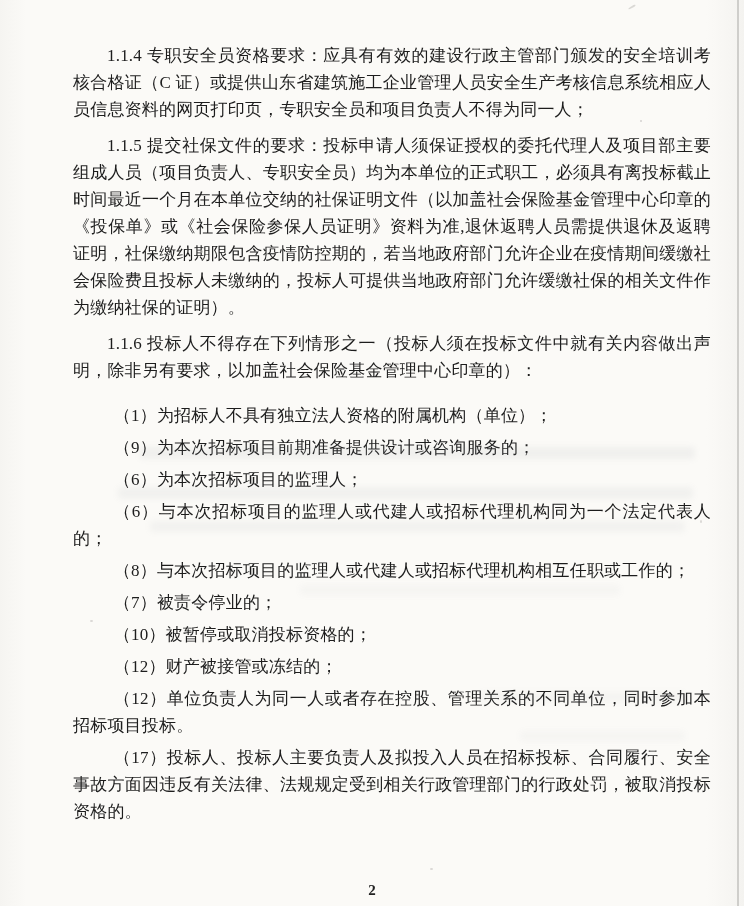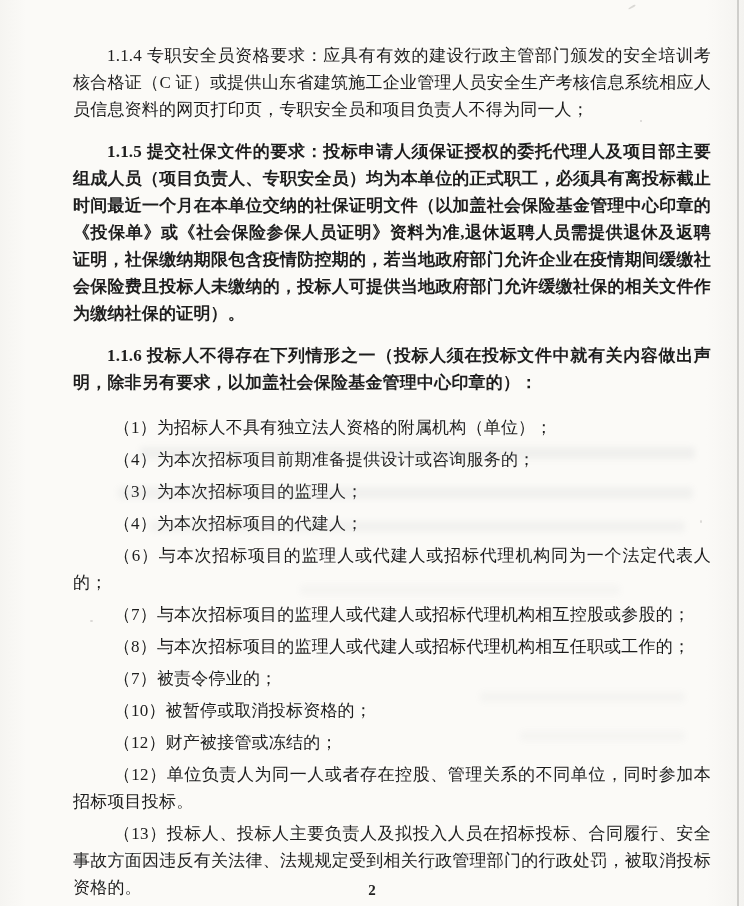--- a/index.html
+++ b/index.html
@@ -29,22 +29,21 @@
     text-align: justify;
     letter-spacing: 0.2px;
   }
   .content p {
     margin: 0;
   }
   p.para {
     text-indent: 2em;
   }
   p.para + p.para {
-    margin-top: 15px;
-    font-weight: bold;
+    margin-top: 9px;
   }
   p.item {
     text-indent: 2.4em;
     margin-top: 5px;
   }
   p.para + p.item {
     margin-top: 18px;
   }
   .page-number {
     position: absolute;
@@ -96,31 +95,29 @@
 <body>
 
 <div class="page">
 
   <div class="content">
     <p class="para">1.1.4 专职安全员资格要求：应具有有效的建设行政主管部门颁发的安全培训考核合格证（C 证）或提供山东省建筑施工企业管理人员安全生产考核信息系统相应人员信息资料的网页打印页，专职安全员和项目负责人不得为同一人；</p>
     <p class="para">1.1.5 提交社保文件的要求：投标申请人须保证授权的委托代理人及项目部主要组成人员（项目负责人、专职安全员）均为本单位的正式职工，必须具有离投标截止时间最近一个月在本单位交纳的社保证明文件（以加盖社会保险基金管理中心印章的《投保单》或《社会保险参保人员证明》资料为准,退休返聘人员需提供退休及返聘证明，社保缴纳期限包含疫情防控期的，若当地政府部门允许企业在疫情期间缓缴社会保险费且投标人未缴纳的，投标人可提供当地政府部门允许缓缴社保的相关文件作为缴纳社保的证明）。</p>
     <p class="para">1.1.6 投标人不得存在下列情形之一（投标人须在投标文件中就有关内容做出声明，除非另有要求，以加盖社会保险基金管理中心印章的）：</p>
 
     <p class="item">（1）为招标人不具有独立法人资格的附属机构（单位）；</p>
-    <p class="item">（4）为本次招标项目前期准备提供设计或咨询服务的；</p>
-    <p class="item">（3）为本次招标项目的监理人；</p>
-    <p class="item">（4）为本次招标项目的代建人；</p>
+    <p class="item">（9）为本次招标项目前期准备提供设计或咨询服务的；</p>
+    <p class="item">（6）为本次招标项目的监理人；</p>
     <p class="item">（6）与本次招标项目的监理人或代建人或招标代理机构同为一个法定代表人的；</p>
-    <p class="item">（7）与本次招标项目的监理人或代建人或招标代理机构相互控股或参股的；</p>
     <p class="item">（8）与本次招标项目的监理人或代建人或招标代理机构相互任职或工作的；</p>
     <p class="item">（7）被责令停业的；</p>
     <p class="item">（10）被暂停或取消投标资格的；</p>
     <p class="item">（12）财产被接管或冻结的；</p>
     <p class="item">（12）单位负责人为同一人或者存在控股、管理关系的不同单位，同时参加本招标项目投标。</p>
-    <p class="item">（13）投标人、投标人主要负责人及拟投入人员在招标投标、合同履行、安全事故方面因违反有关法律、法规规定受到相关行政管理部门的行政处罚，被取消投标资格的。</p>
+    <p class="item">（17）投标人、投标人主要负责人及拟投入人员在招标投标、合同履行、安全事故方面因违反有关法律、法规规定受到相关行政管理部门的行政处罚，被取消投标资格的。</p>
   </div>
 
   <div class="page-number">2</div>
 
   <div class="ghost g1"></div>
   <div class="ghost g2"></div>
   <div class="ghost g3"></div>
   <div class="ghost g4"></div>
   <div class="ghost g5"></div>
   <div class="ghost g6"></div>

